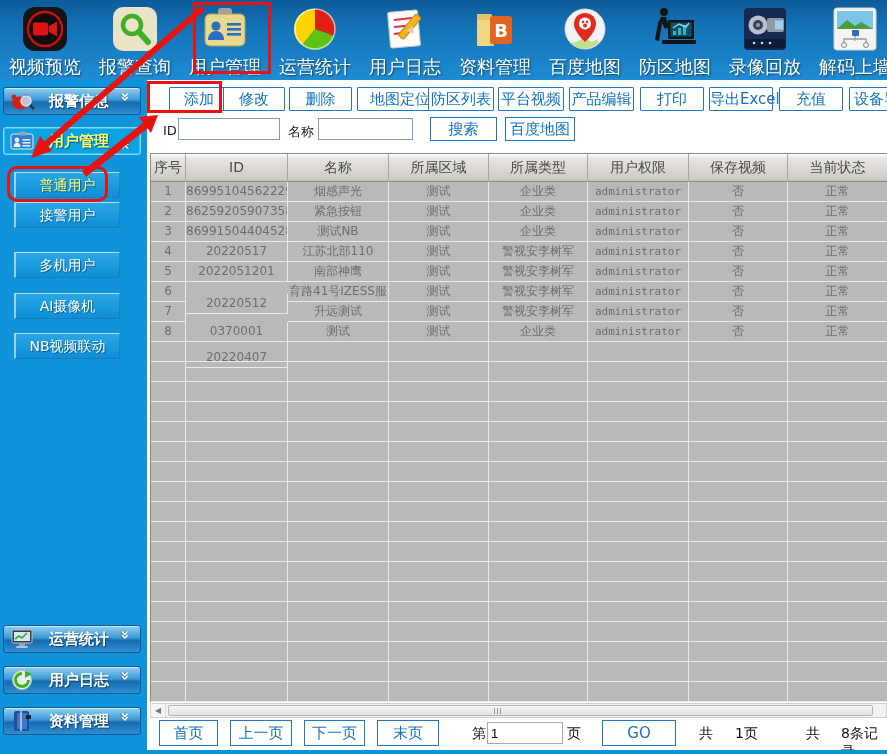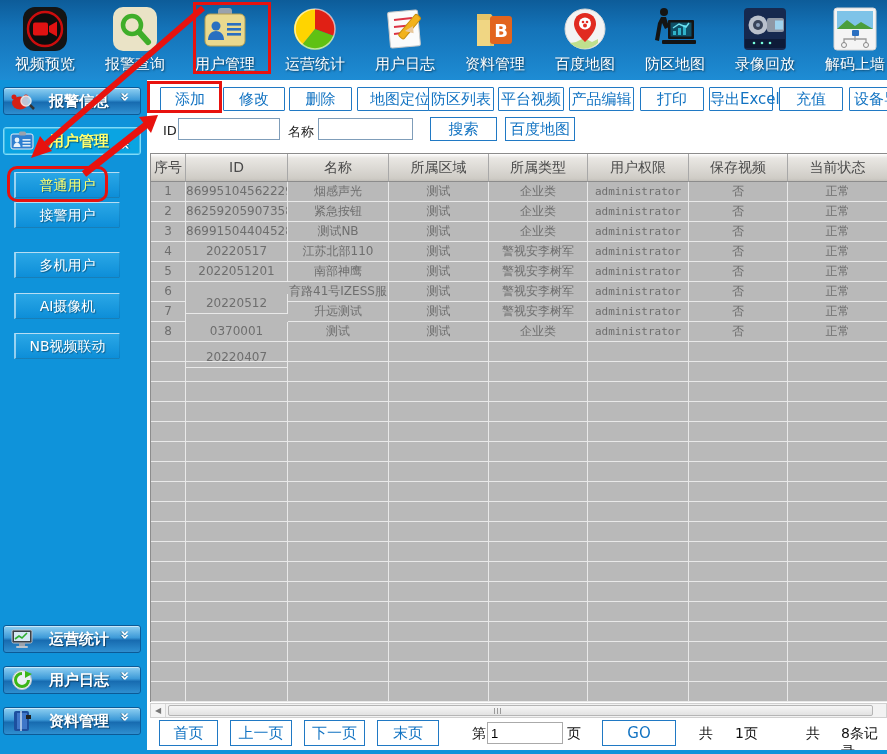--- a/index.html
+++ b/index.html
@@ -6,21 +6,21 @@
   html,body { width:887px; height:754px; overflow:hidden; }
   body { font-family:"DejaVu Sans","Liberation Sans",sans-serif; background:#0f93da; position:relative; }
   .screen { position:absolute; inset:0; width:887px; height:754px; overflow:hidden; }
 
   
   .topbar { position:absolute; left:0; top:0; width:900px; height:80px;
     background:linear-gradient(180deg,#0d5c99 0%,#1473b8 35%,#1e8cd4 100%);
     display:flex; }
   .tb-item { width:90px; height:80px; display:flex; flex-direction:column; align-items:center; cursor:pointer; }
   .tb-icon { width:48px; height:48px; margin-top:5px; display:flex; align-items:center; justify-content:center; }
-  .tb-label { color:#fff; font-size:15px; margin-top:2px; text-shadow:1px 1px 2px rgba(0,0,0,.55); white-space:nowrap; }
+  .tb-label { color:#fff; font-size:18px; margin-top:2px; text-shadow:1px 1px 2px rgba(0,0,0,.55); white-space:nowrap; }
 
   
   .sidebar { position:absolute; left:0; top:80px; width:145px; height:674px; background:#0f93da; }
   .grp { position:absolute; left:3px; width:138px; height:28px; border-radius:3px;
     background:linear-gradient(180deg,#8fd0f2 0%,#3d9ad8 45%,#176bb0 55%,#2f8fd0 100%);
     border:1px solid #0c5a96; box-shadow:inset 0 1px 0 rgba(255,255,255,.55);
     display:flex; align-items:center; color:#fff; font-size:15px; font-weight:bold;
     text-shadow:1px 1px 1px rgba(0,0,0,.45); cursor:pointer; }
   .grp.active { background:#0aa4e2; border:1px solid #7fdcf8; box-shadow:inset 0 0 0 1px rgba(255,255,255,.25); }
   .grp .gicon { width:26px; height:22px; margin:0 6px 0 6px; flex:0 0 auto; }
@@ -302,21 +302,21 @@
             <rect x="10" y="1" width="2" height="20" fill="#cfe0f2" opacity=".7"></rect>
             <rect x="16" y="5" width="5" height="4" fill="#222"></rect>
           </svg>
       </span>
       <span class="glabel">资料管理</span>
       <span class="chev">»</span>
     </div>
   </div>
 
   <div class="panel">
-    <div class="abtn" style="left:13px;   width:60px;">添加</div>
+    <div class="abtn" style="left:22px;   width:60px;">添加</div>
     <div class="abtn" style="left:76px;  width:62px;">修改</div>
     <div class="abtn" style="left:142px; width:63px;">删除</div>
     <div class="abtn" style="left:210px; width:86px;">地图定位</div>
     <div class="abtn" style="left:281px; width:66px;">防区列表</div>
     <div class="abtn" style="left:351px; width:66px;">平台视频</div>
     <div class="abtn" style="left:422px; width:65px;">产品编辑</div>
     <div class="abtn" style="left:493px; width:64px;">打印</div>
     <div class="abtn" style="left:562px; width:64px;">导出Excel</div>
     <div class="abtn" style="left:632px; width:64px;">充值</div>
     <div class="abtn" style="left:702px; width:70px;">设备导入</div>

